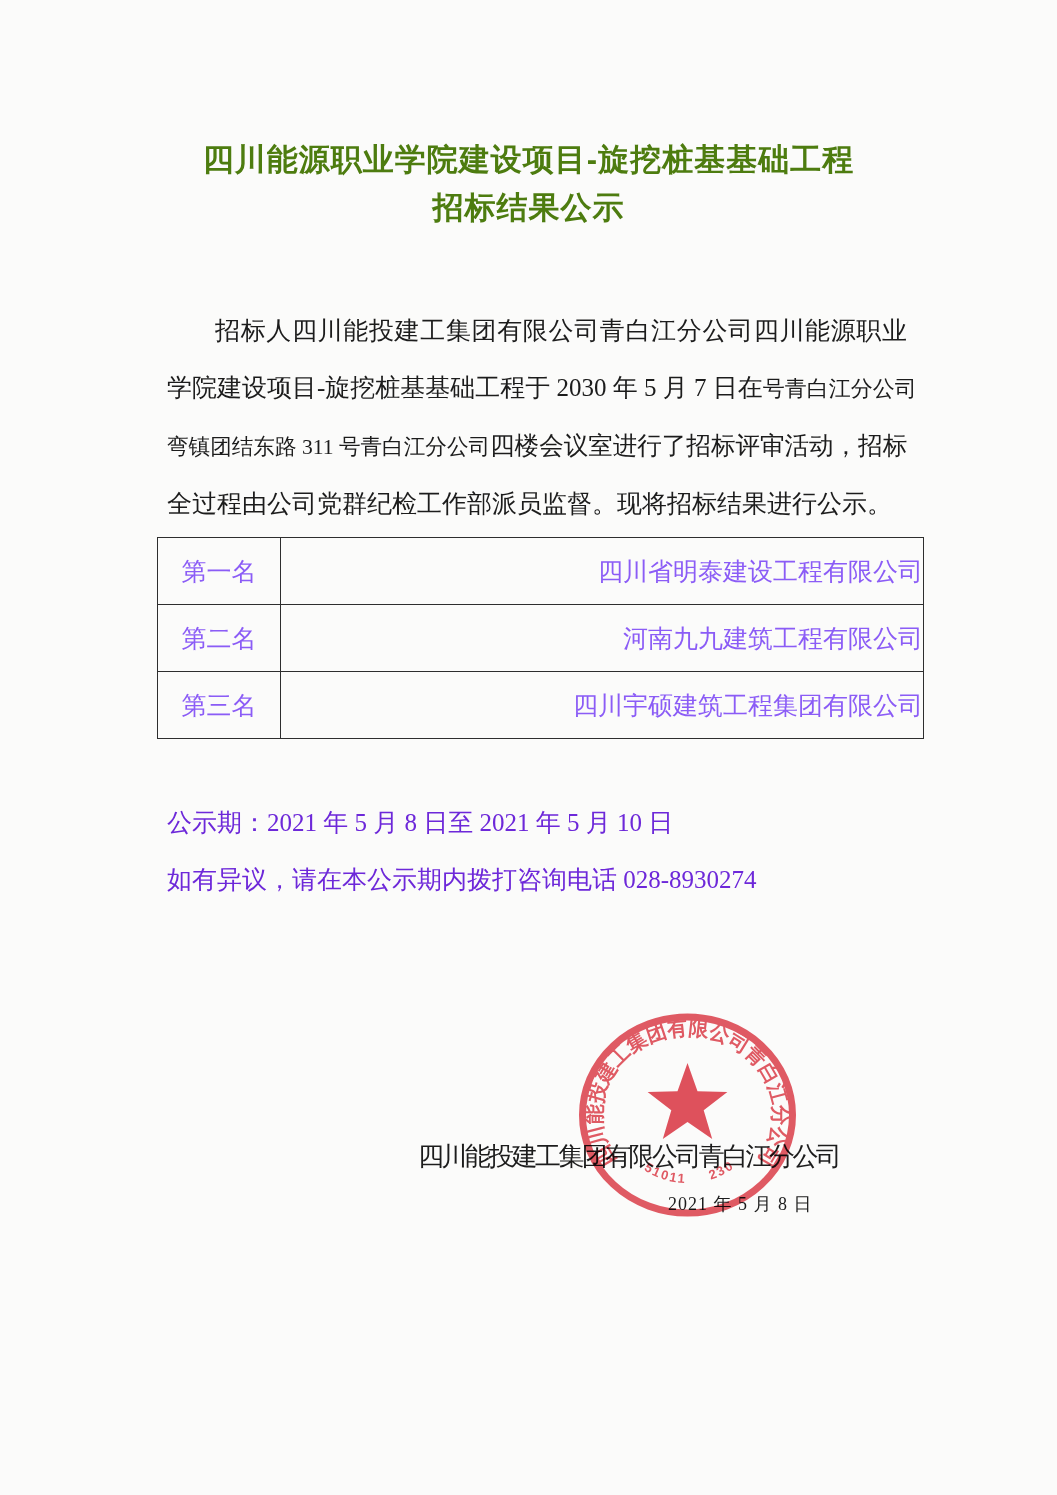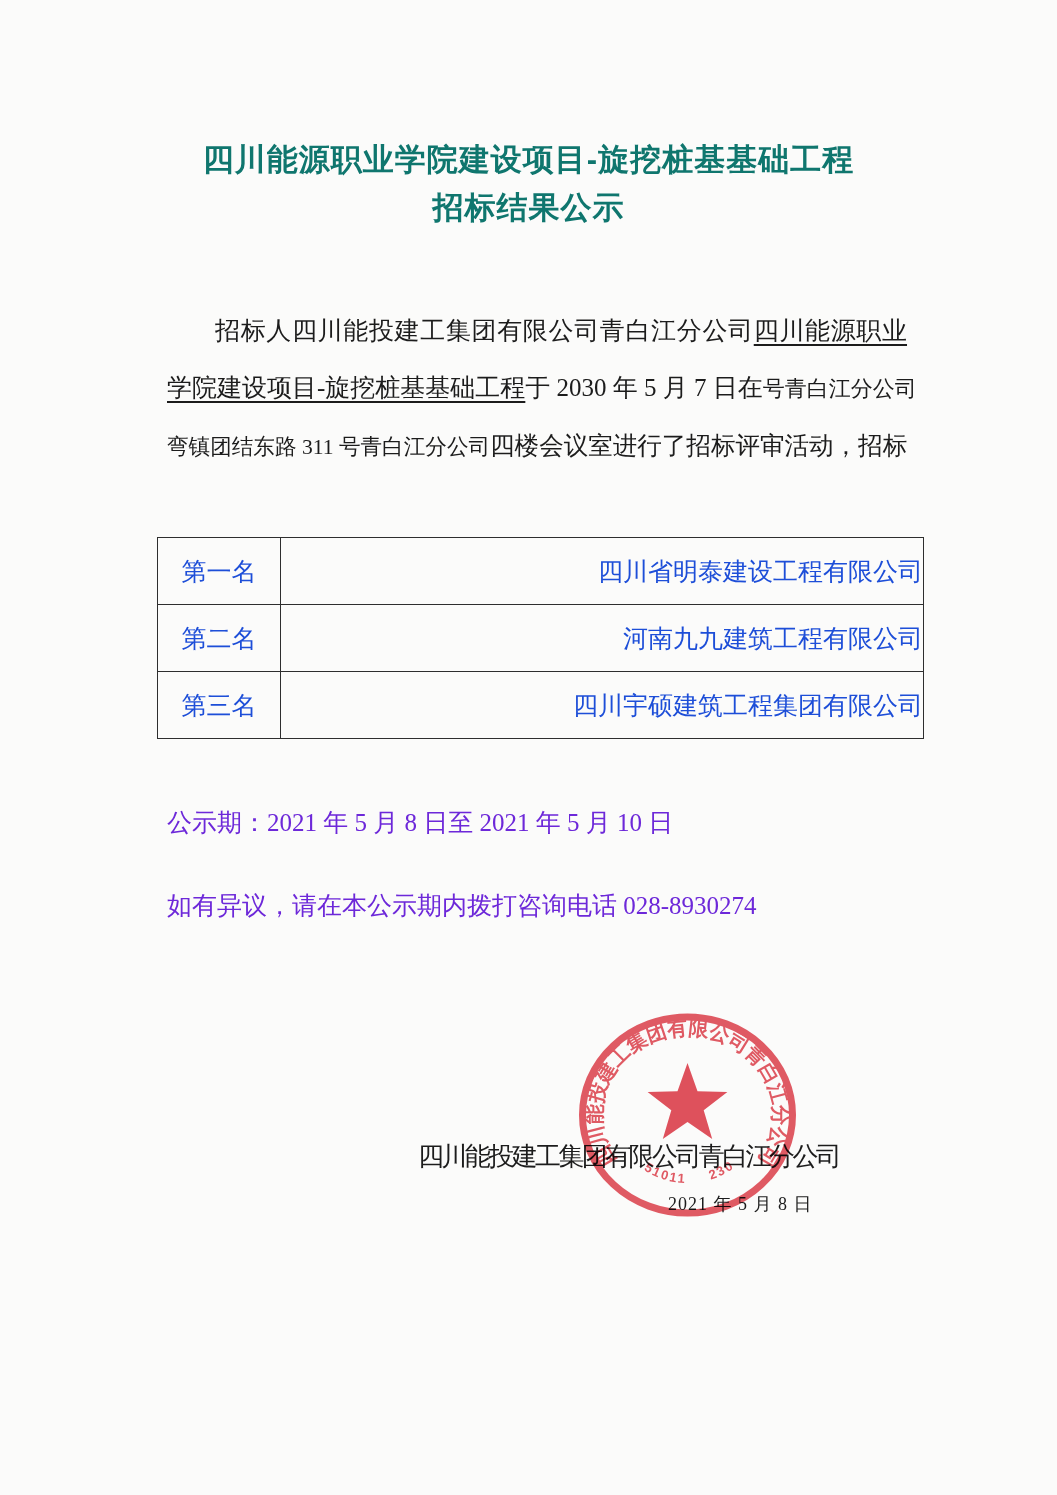--- a/index.html
+++ b/index.html
@@ -13,58 +13,58 @@
     color:#1c1c1c;
   }
   .title{
     position:absolute;top:138px;left:0;right:0;
     text-align:center;
     font-family:"Liberation Sans","DejaVu Sans",sans-serif;
     font-weight:700;
     font-size:31px;
     letter-spacing:1px;
     line-height:44px;
-    color:#0f766e;
+    color:#4d7c0f;
   }
   .title .t2{margin-top:4px;}
   .paragraph{
     position:absolute;left:167px;top:302px;width:740px;
     font-size:25px;
     line-height:57px;
   }
   .pline{
     white-space:nowrap;
     text-align:justify;
     width:740px;
   }
   .pline.just{text-align-last:justify;}
   .pline.ind{text-indent:48px;}
-  .pline span.u{text-decoration:underline;text-underline-offset:5px;text-decoration-thickness:2px;}
+  .pline span.u{text-underline-offset:5px;text-decoration-thickness:2px;}
   .pline span.small{font-size:22px;}
   table.results{
     position:absolute;left:157px;top:537px;width:767px;
     border-collapse:collapse;
     font-size:25px;
-    color:#1d4ed8;
+    color:#8b5cf6;
   }
   table.results td{
     border:1.5px solid #2e2e2e;
     height:66px;
     padding:0;
   }
   td.rank{width:122px;text-align:center;}
   td.company{padding-left:14px;text-align:right;}
   .notice{
     position:absolute;left:167px;
     font-size:25px;
     white-space:nowrap;
     color:#6d28d9;
   }
   .period{top:806px;}
-  .objection{top:889px;}
+  .objection{top:863px;}
   .sig-company{
     position:absolute;left:418px;top:1139px;
     font-size:26px;letter-spacing:-2.6px;
     white-space:nowrap;
     z-index:2;
   }
   .sig-date{
     position:absolute;left:668px;top:1192px;
     font-size:18px;letter-spacing:1px;
     white-space:nowrap;
@@ -86,20 +86,21 @@
 
   <div class="title">
     <div class="t1 fit">四川能源职业学院建设项目-旋挖桩基基础工程</div>
     <div class="t2 fit">招标结果公示</div>
   </div>
 
   <div class="paragraph" id="paragraph">
       <div class="pline just ind"><span>招标人四川能投建工集团有限公司青白江分公司</span><span class="u">四川能源职业</span></div>
       <div class="pline just"><span class="u">学院建设项目-旋挖桩基基础工程</span><span>于 2030 年 5 月 7 日在</span><span class="small">号青白江分公司</span></div>
       <div class="pline just" style="transform-origin: left center; transform: scaleX(0.981432);"><span class="small">弯镇团结东路 311 号青白江分公司</span><span>四楼会议室进行了招标评审活动，招标</span></div>
+      <div class="pline"><span>全过程由公司党群纪检工作部派员监督。现将招标结果进行公示。</span></div>
     </div>
 
   <table class="results">
     <tbody id="results-body">
         <tr>
           <td class="rank">第一名</td>
           <td class="company">四川省明泰建设工程有限公司</td>
         </tr>
         <tr>
           <td class="rank">第二名</td>

